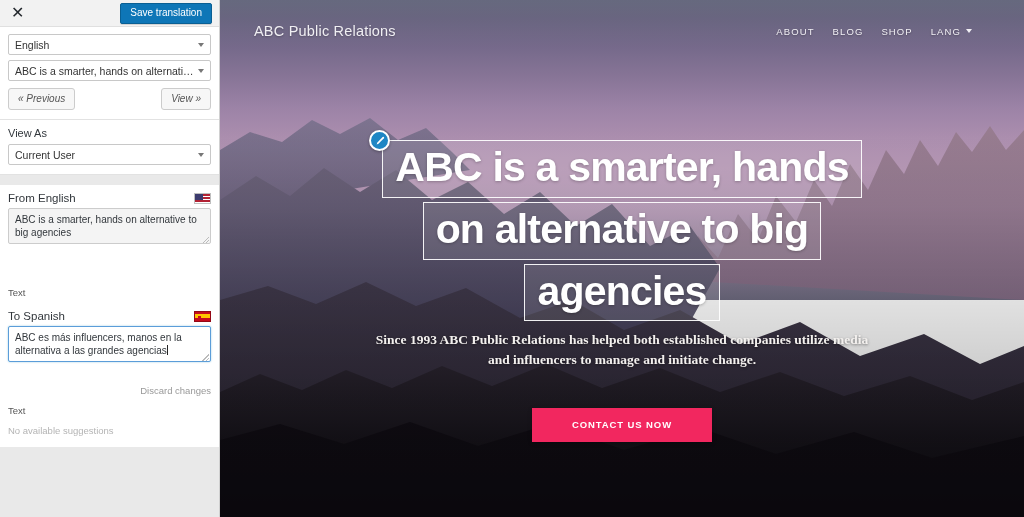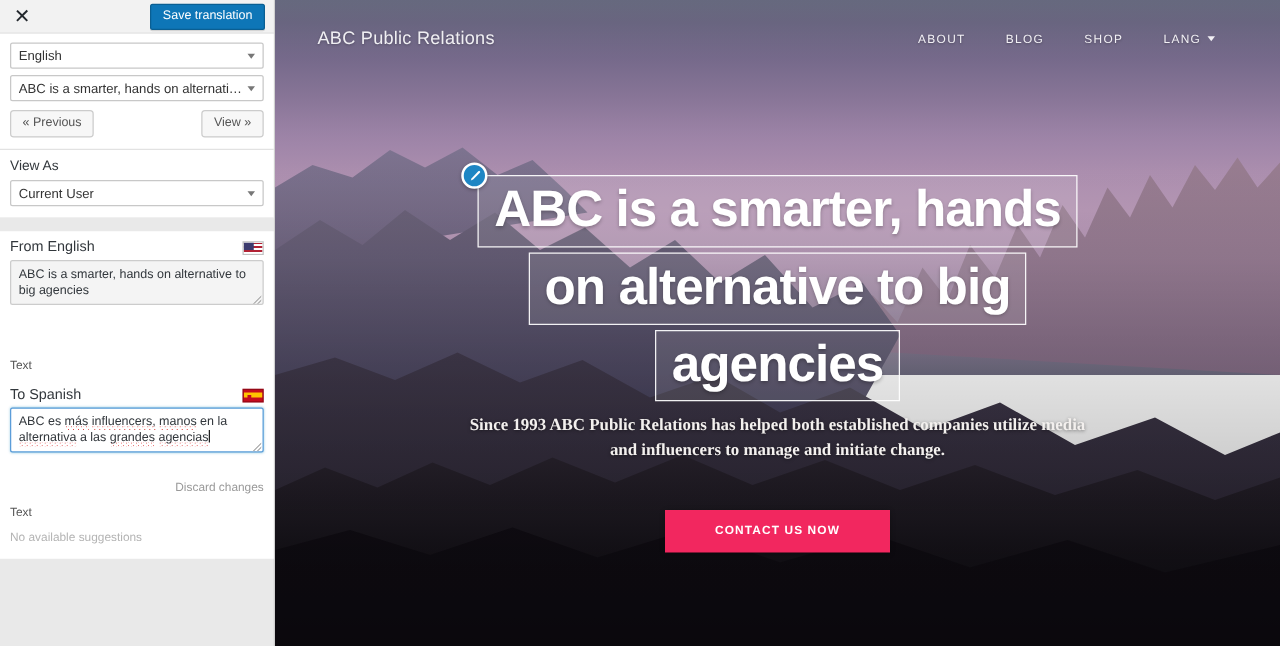--- a/index.html
+++ b/index.html
@@ -52,21 +52,21 @@
     position: absolute; right: 6px; top: 50%; transform: translateY(-50%);
     width: 0; height: 0;
     border-left: 3.5px solid transparent; border-right: 3.5px solid transparent;
     border-top: 4px solid #777;
   }
   .sel .txt { overflow: hidden; text-overflow: ellipsis; }
 
   .navrow { display: flex; justify-content: space-between; margin-top: 7px; }
   .navbtn {
     background: #f7f7f7; border: 1px solid #cccccc; border-radius: 3px;
-    font-size: 10px; color: #555; padding: 4px 9px; cursor: pointer; line-height: 1.2;
+    font-size: 10px; color: #555; padding: 4px 9px; cursor: pointer; line-height: 1.2; font-style: italic;
   }
 
   .sb-label { font-size: 11px; color: #32373c; margin-bottom: 5px; }
   .sb-label.big { font-size: 11.5px; }
 
   .sb-sep { height: 10px; background: #e9e9e9; }
 
   .field-head {
     display: flex; align-items: center; justify-content: space-between;
     margin-bottom: 4px;
@@ -103,21 +103,21 @@
   .preview { position: relative; width: 804px; height: 517px; overflow: hidden; flex: 0 0 804px; }
   .bg { position:absolute; inset:0; overflow:hidden; }
   .sky { position:absolute; left:0; right:0; top:0; height:300px;
     background: linear-gradient(to bottom,
       #6c6f86 0%, #6f6b87 6%, #7c6f92 16%, #8e7a9e 26%,
       #a288ad 36%, #b193b4 46%, #b899b7 56%, #ad91ae 70%, #93819a 85%, #6e6b80 100%); }
 
   .site-nav { position:absolute; top:0; left:0; right:16px; height:62px; z-index:7;
     display:flex; align-items:center; justify-content:space-between; padding: 0 36px 0 34px; }
   .brand { color:#f0eff3; font-size:14.5px; letter-spacing:.2px; text-shadow: 0 1px 2px rgba(0,0,0,.25); }
-  .menu { display:flex; align-items:flex-end; gap:32px; }
+  .menu { display:flex; align-items:flex-end; gap:18px; }
   .menu a { color:#f2f0f5; font-size:9.5px; letter-spacing:1.1px; text-decoration:none;
     text-shadow: 0 1px 2px rgba(0,0,0,.3); }
   .menu .lang { display:flex; align-items:center; gap:5px; }
   .menu .lang .dcaret { width:0;height:0;border-left:3px solid transparent;border-right:3px solid transparent;border-top:4px solid #f2f0f5; }
 
   .headline { position:absolute; top:140px; left:0; right:0; z-index:8;
     display:flex; flex-direction:column; align-items:center; }
   .hl-line { position:relative; display:inline-block;
     border:1px solid rgba(255,255,255,.92);
     background: rgba(255,255,255,.10);

